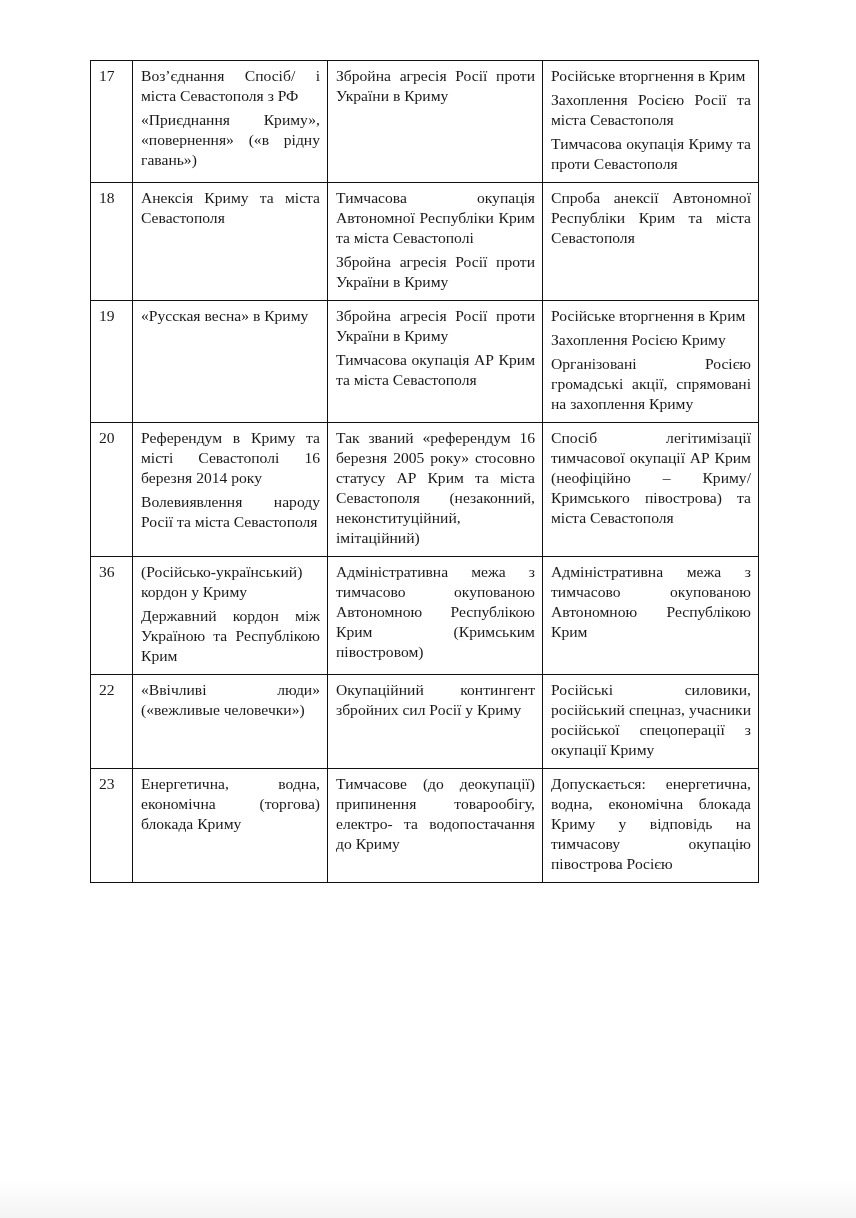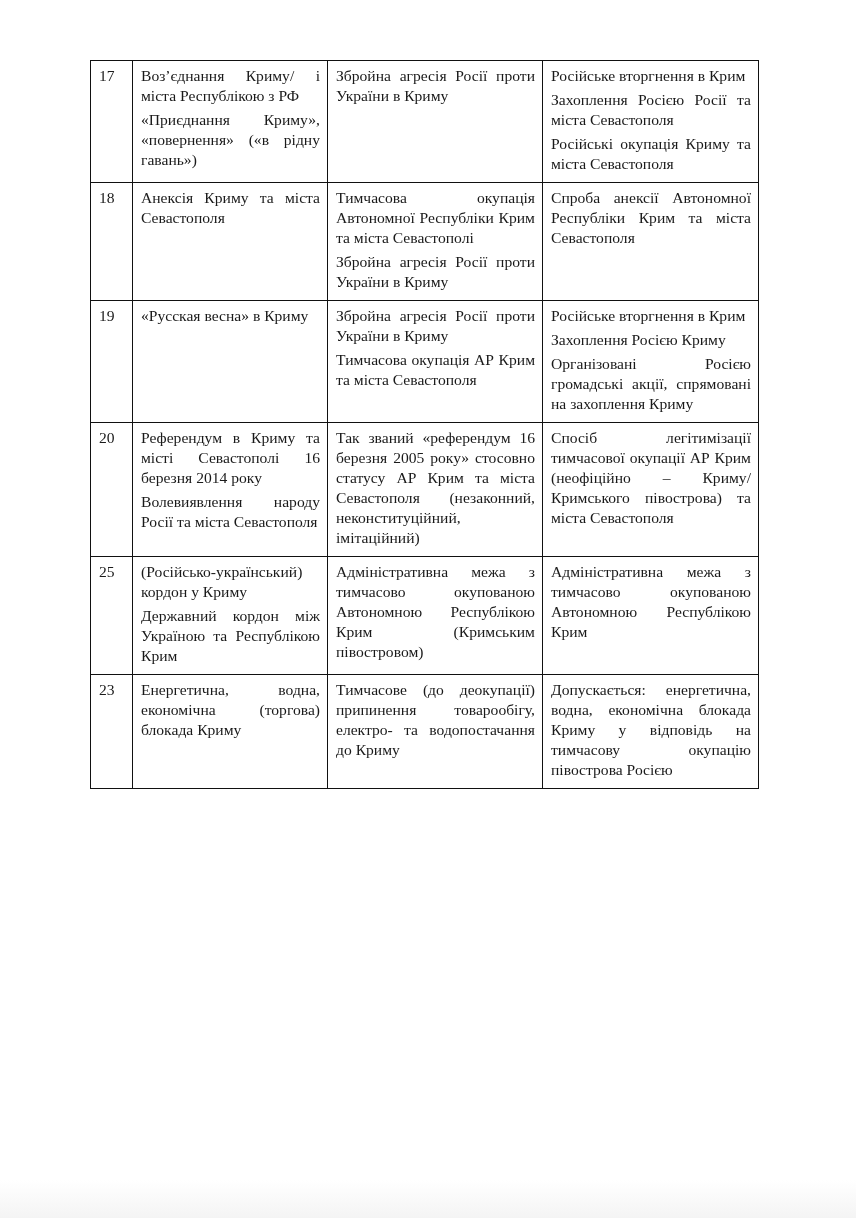--- a/index.html
+++ b/index.html
@@ -71,30 +71,30 @@
       <col class="c-num">
       <col class="c-a">
       <col class="c-b">
       <col class="c-c">
     </colgroup>
     <tbody id="table-body">
 
       <tr>
         <td class="num">17</td>
         <td>
-            <p class="para">Воз’єднання Криму/ і міста Республікою з РФ</p>
+            <p class="para">Воз’єднання Спосіб/ і міста Севастополя з РФ</p>
             <p class="para">«Приєднання Криму», «повернення» («в рідну гавань»)</p>
           </td>
         <td>
             <p class="para">Збройна агресія Росії проти України в Криму</p>
           </td>
         <td>
             <p class="para">Російське вторгнення в Крим</p>
             <p class="para">Захоплення Росією Росії та міста Севастополя</p>
-            <p class="para">Російські окупація Криму та міста Севастополя</p>
+            <p class="para">Тимчасова окупація Криму та проти Севастополя</p>
           </td>
       </tr>
       <tr>
         <td class="num">18</td>
         <td>
             <p class="para">Анексія Криму та міста Севастополя</p>
           </td>
         <td>
             <p class="para">Тимчасова окупація Автономної Республіки Крим та міста Севастополі</p>
             <p class="para">Збройна агресія Росії проти України в Криму</p>
@@ -125,30 +125,42 @@
             <p class="para">Волевиявлення народу Росії та міста Севастополя</p>
           </td>
         <td>
             <p class="para">Так званий «референдум 16 березня 2005 року» стосовно статусу АР Крим та міста Севастополя (незаконний, неконституційний, імітаційний)</p>
           </td>
         <td>
             <p class="para">Спосіб легітимізації тимчасової окупації АР Крим (неофіційно – Криму/Кримського півострова) та міста Севастополя</p>
           </td>
       </tr>
       <tr>
-        <td class="num">25</td>
+        <td class="num">36</td>
         <td>
             <p class="para">(Російсько-український) кордон у Криму</p>
             <p class="para">Державний кордон між Україною та Республікою Крим</p>
           </td>
         <td>
             <p class="para">Адміністративна межа з тимчасово окупованою Автономною Республікою Крим (Кримським півостровом)</p>
           </td>
         <td>
             <p class="para">Адміністративна межа з тимчасово окупованою Автономною Республікою Крим</p>
+          </td>
+      </tr>
+      <tr>
+        <td class="num">22</td>
+        <td>
+            <p class="para">«Ввічливі люди» («вежливые человечки»)</p>
+          </td>
+        <td>
+            <p class="para">Окупаційний контингент збройних сил Росії у Криму</p>
+          </td>
+        <td>
+            <p class="para">Російські силовики, російський спецназ, учасники російської спецоперації з окупації Криму</p>
           </td>
       </tr>
       <tr>
         <td class="num">23</td>
         <td>
             <p class="para">Енергетична, водна, економічна (торгова) блокада Криму</p>
           </td>
         <td>
             <p class="para">Тимчасове (до деокупації) припинення товарообігу, електро- та водопостачання до Криму</p>
           </td>

